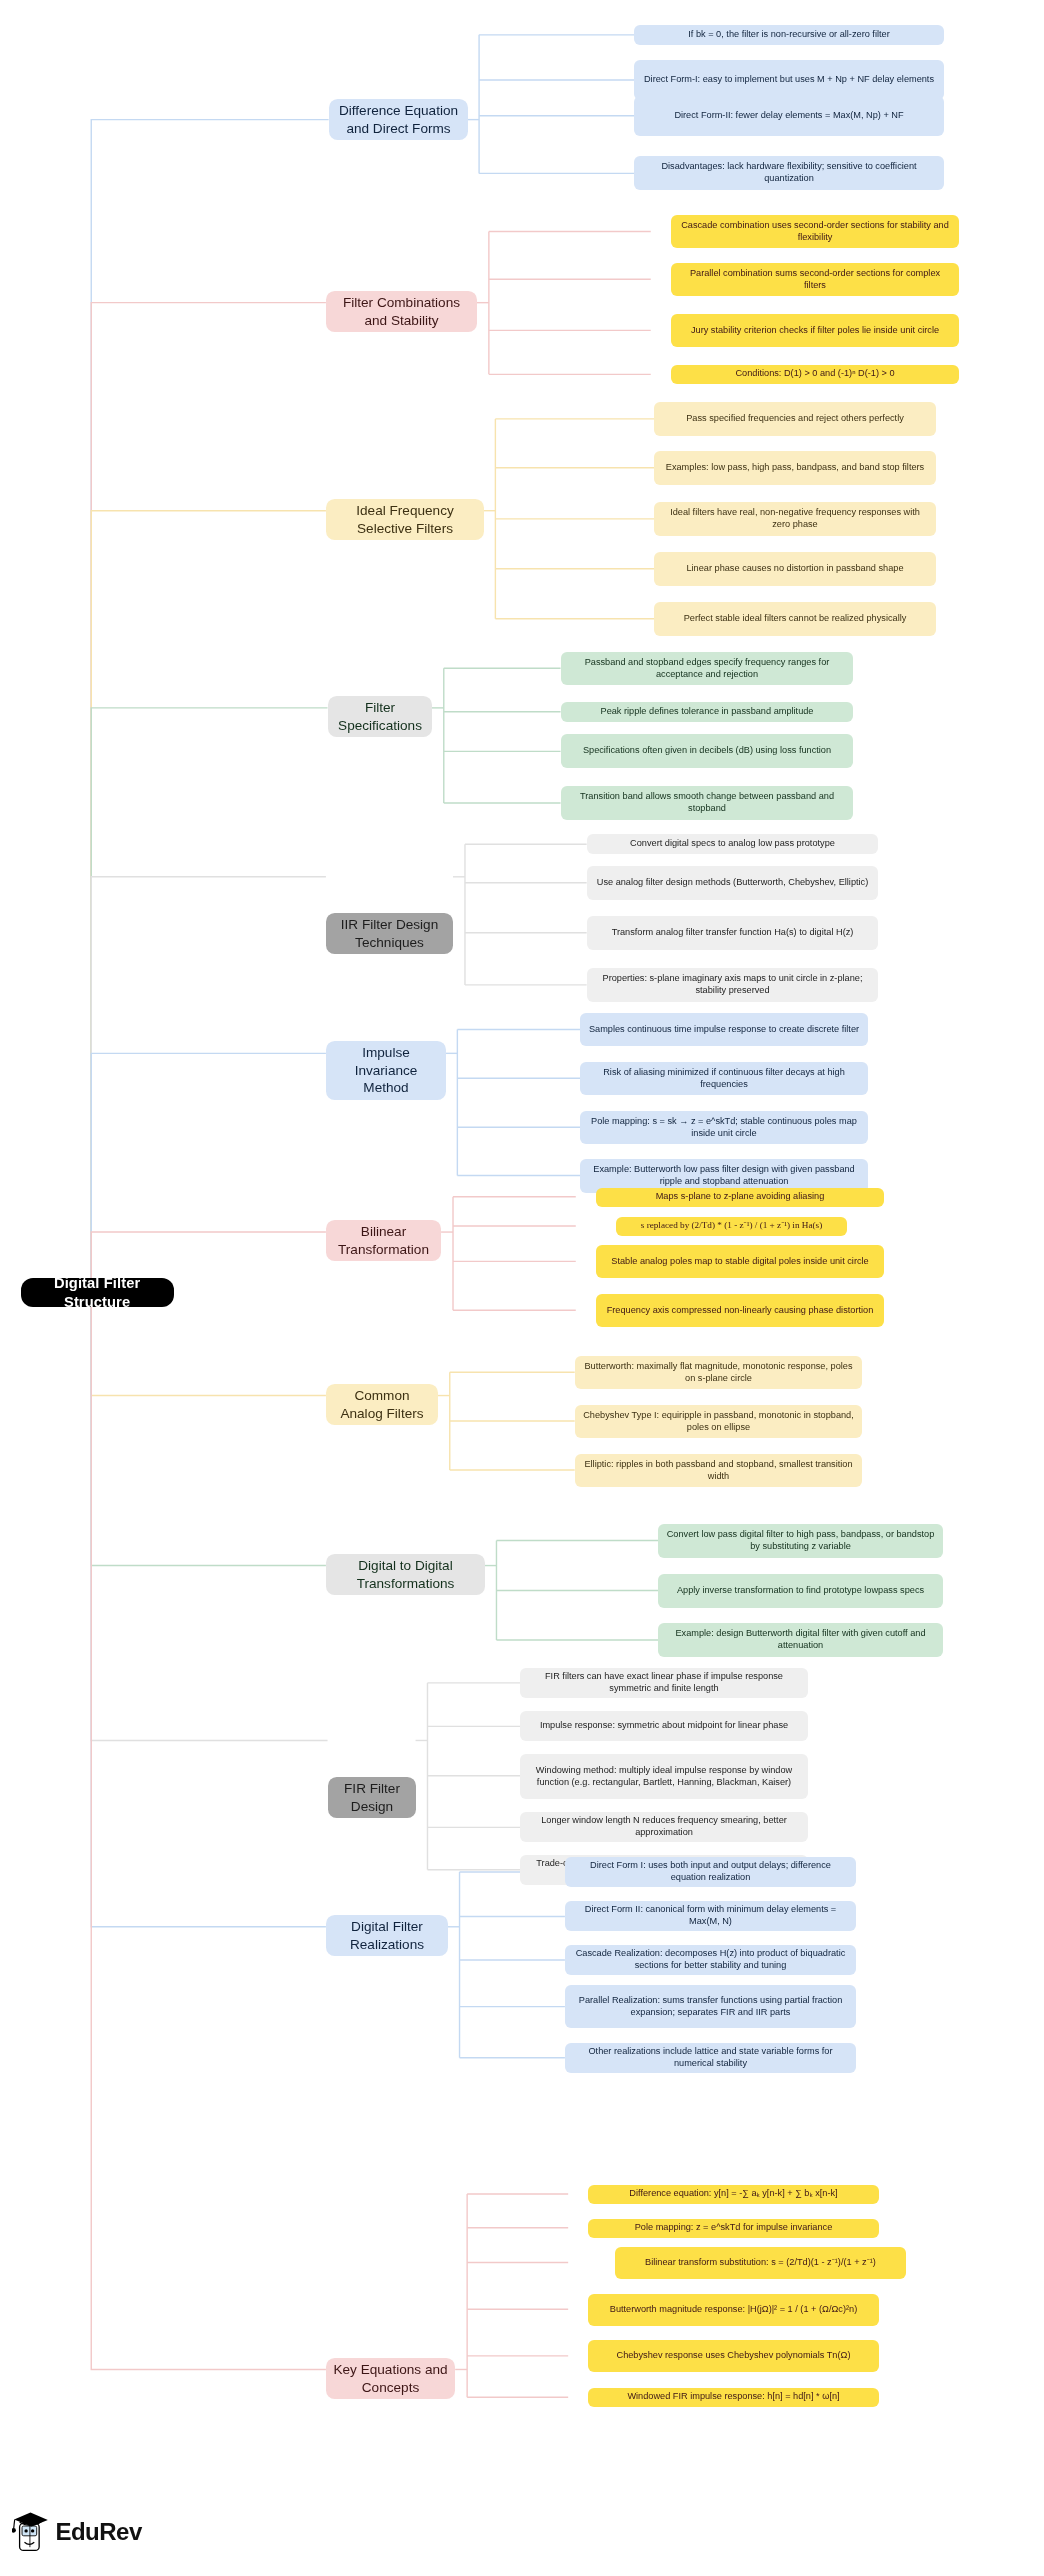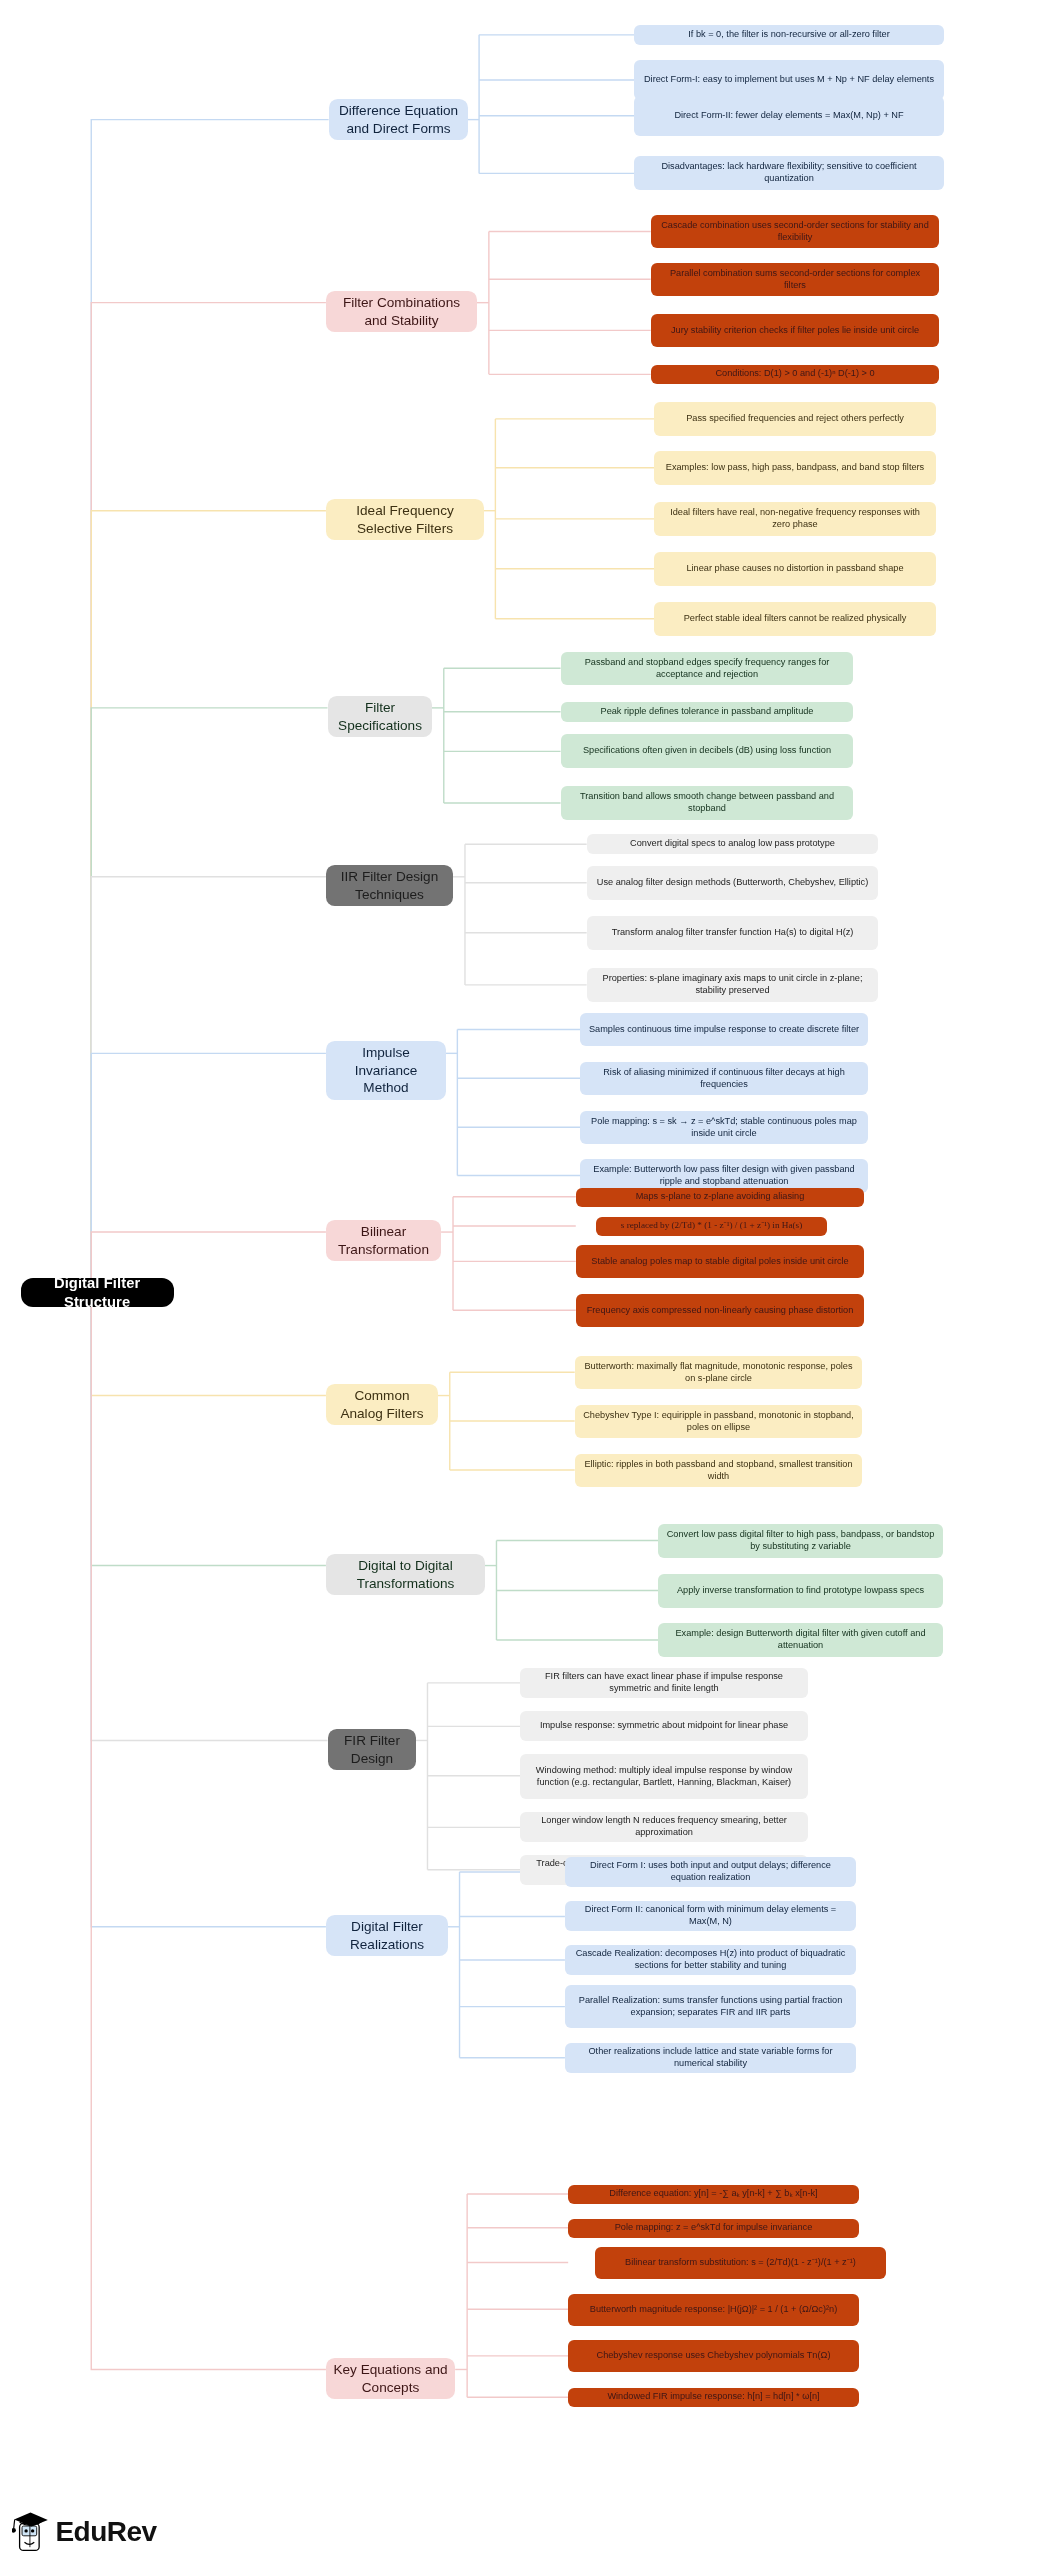--- a/index.html
+++ b/index.html
@@ -56,50 +56,50 @@
   .branch {
     font-size: 13.6px;
     color: #1a1a1a;
     border-radius: 8.7px;
     font-weight: normal;
   }
   .branch.c-blue   { background: #d6e4f7; color: #10233d; }
   .branch.c-red    { background: #f7d7d7; color: #3d1616; }
   .branch.c-yellow { background: #fbedc2; color: #3d3113; }
   .branch.c-green  { background: #e5e5e5; color: #13301c; }
-  .branch.c-gray   { background: #737373; color: #1d1d1d; }
+  .branch.c-gray   { background: #a3a3a3; color: #1d1d1d; margin-top: 48px; }
 
   
   .leaf {
     font-size: 9.2px;
     border-radius: 6px;
     padding: 3.3px 7.6px;
   }
   .leaf.c-blue   { background: #d6e4f7; color: #10233d; }
-  .leaf.c-red    { background: #c2410c; color: #3d1616; }
+  .leaf.c-red    { background: #fde047; color: #3d1616; margin-left: 20px; }
   .leaf.c-yellow { background: #fbedc2; color: #3d3113; }
   .leaf.c-green  { background: #cfe8d5; color: #13301c; }
   .leaf.c-gray   { background: #efefef; color: #1d1d1d; }
 
   
   #logo {
     position: absolute;
     left: 12px;
     top: 2509px;
     display: flex;
     align-items: center;
     gap: 5.4px;
   }
   #logo-mark {
     width: 38px;
     height: 46px;
     position: relative;
   }
   #logo-text {
-    font-size: 28px;
+    font-size: 24px;
     font-weight: bold;
     color: #111111;
     font-family: "Liberation Sans", sans-serif;
     letter-spacing: -0.5px;
   }
 </style>
 </head>
 <body>
 
 <div id="canvas">

